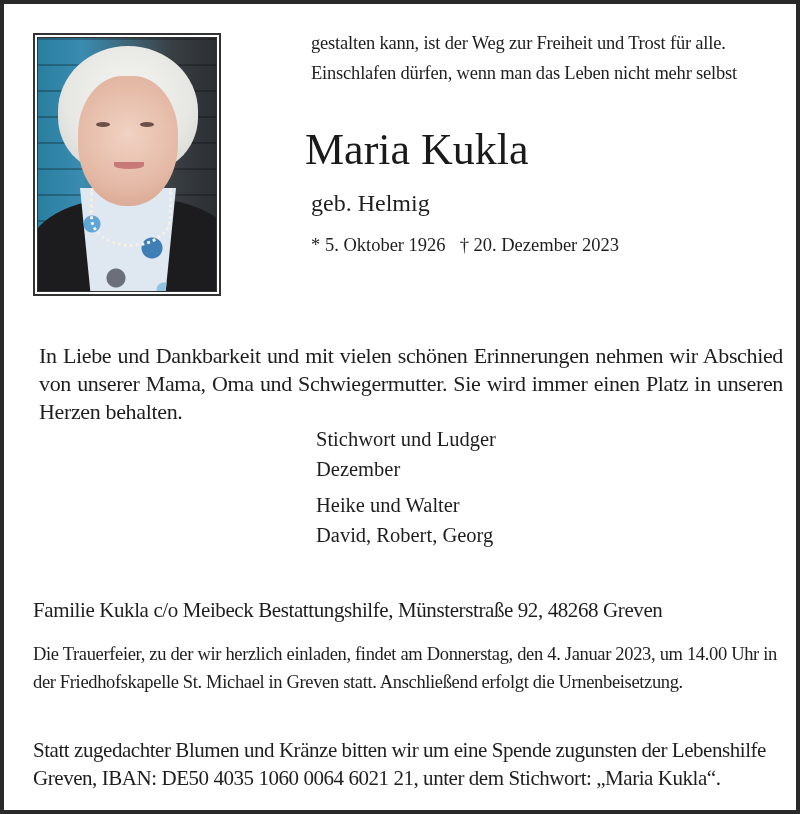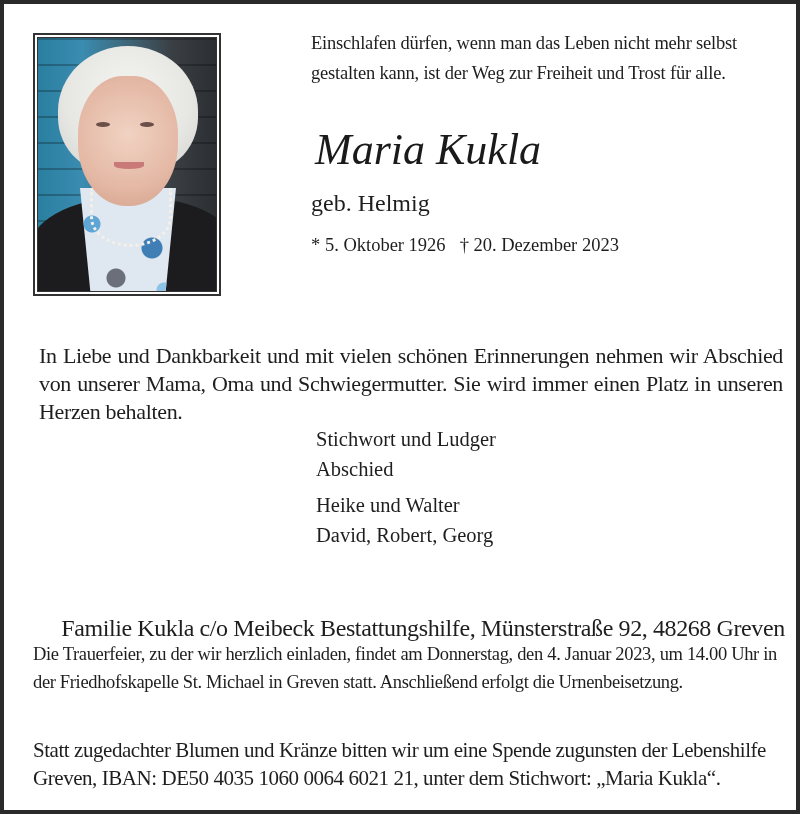--- a/index.html
+++ b/index.html
@@ -105,27 +105,26 @@
       position: absolute;
       left: 307px; top: 24px;
       width: 480px;
       font-size: 18.5px;
       line-height: 30px;
       letter-spacing: -0.2px;
       margin: 0;
     }
     .name {
       position: absolute;
-      left: 311px; top: 118px;
+      left: 301px; top: 118px;
       font-size: 44px;
       line-height: 56px;
       margin: 0;
       font-weight: normal;
       color: #1a1a1a;
-      font-style: italic;
     }
     .maiden {
       position: absolute;
       left: 307px; top: 186px;
       font-size: 24px;
       line-height: 26px;
     }
     .dates {
       position: absolute;
       left: 307px; top: 228px;
@@ -151,25 +150,24 @@
       font-size: 20.5px;
       line-height: 30px;
     }
     .family .group { margin-bottom: 6px; }
     .family .line { display: block; }
 
     .address {
       position: absolute;
       left: 29px; top: 592px;
       width: 744px;
-      font-size: 24px;
+      font-size: 21px;
       line-height: 28px;
       letter-spacing: -0.4px;
-      margin: 18px;
-      text-align: center;
+      margin: 0;
     }
     .service {
       position: absolute;
       left: 29px; top: 636px;
       width: 744px;
       font-size: 18.5px;
       line-height: 28px;
       text-align: justify;
       text-align-last: left;
       letter-spacing: -0.35px;
@@ -198,38 +196,38 @@
       <div class="photo-hair"></div>
       <div class="photo-face"></div>
       <div class="photo-eye-l"></div>
       <div class="photo-eye-r"></div>
       <div class="photo-mouth"></div>
       <div class="photo-pearls"></div>
     </div>
   </div>
 
   <p class="quote">
+    <span style="display:block">gestalten kann, ist der Weg zur Freiheit und Trost für alle.</span>
     <span style="display:block">Einschlafen dürfen, wenn man das Leben nicht mehr selbst</span>
-    <span style="display:block">gestalten kann, ist der Weg zur Freiheit und Trost für alle.</span>
   </p>
 
   <h1 class="name">Maria Kukla</h1>
 
   <div class="maiden">geb. Helmig</div>
 
   <div class="dates">
     <span>* 5. Oktober 1926</span><span class="gap"></span><span>† 20. Dezember 2023</span>
   </div>
 
   <p class="tribute">In Liebe und Dankbarkeit und mit vielen schönen Erinnerungen nehmen wir Abschied von unserer Mama, Oma und Schwiegermutter. Sie wird immer einen Platz in unseren Herzen behalten.</p>
 
   <div class="family">
     <div class="group">
       <span class="line">Stichwort und Ludger</span>
-      <span class="line">Abschied</span>
+      <span class="line">Dezember</span>
     </div>
     <div class="group">
       <span class="line">Heike und Walter</span>
       <span class="line">David, Robert, Georg</span>
     </div>
   </div>
 
   <p class="address">Familie Kukla c/o Meibeck Bestattungshilfe, Münsterstraße 92, 48268 Greven</p>
 
   <p class="service">Die Trauerfeier, zu der wir herzlich einladen, findet am Donnerstag, den 4. Januar 2023, um 14.00 Uhr in der Friedhofskapelle St. Michael in Greven statt. Anschließend erfolgt die Urnenbeisetzung.</p>

